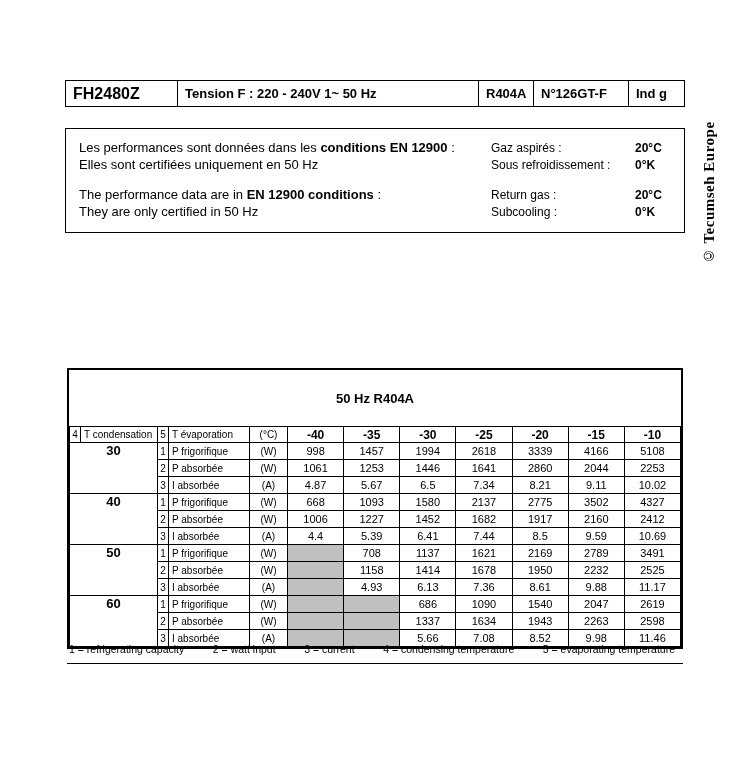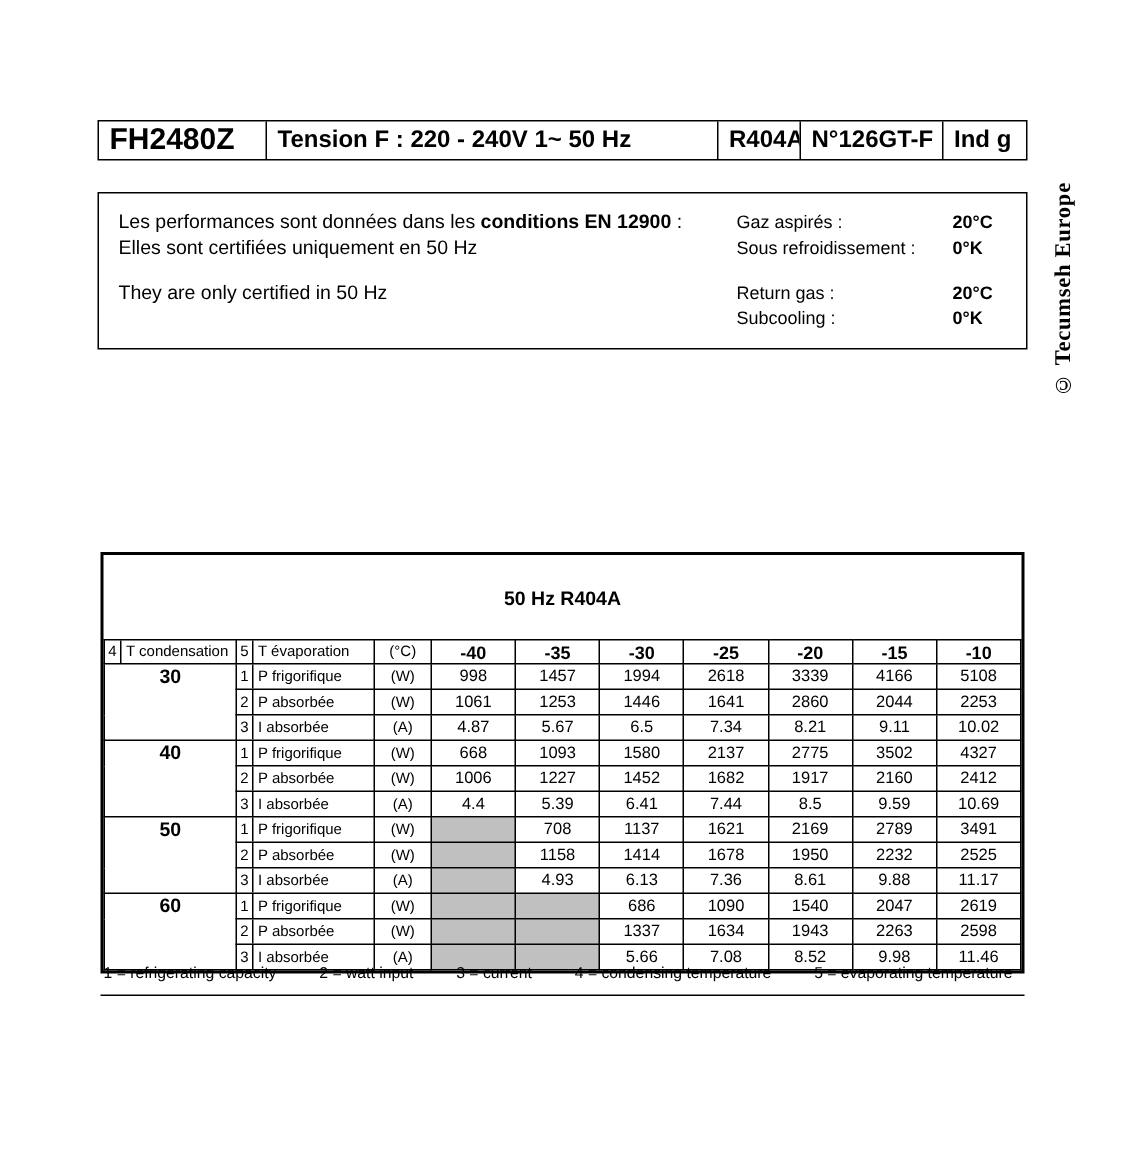--- a/index.html
+++ b/index.html
@@ -10,23 +10,23 @@
   }
   .page { position:relative; width:748px; height:783px; background:#fff; overflow:hidden; }
 
   
   .top-header {
     position:absolute; left:65px; top:80px; width:620px; height:27px;
     display:flex; border:1px solid #000; background:#fff;
   }
   .top-header .cell {
     border-right:1px solid #000; display:flex; align-items:center;
-    padding:0 7px; font-weight:bold; font-size:16px; white-space:nowrap; overflow:hidden;
-  }
-  .cell.model { width:112px; font-size:20px; }
+    padding:0 7px; font-weight:bold; font-size:13px; white-space:nowrap; overflow:hidden;
+  }
+  .cell.model { width:112px; font-size:16px; }
   .cell.tension { width:301px; }
   .cell.refrigerant { width:55px; }
   .cell.motor { width:95px; }
   .cell.ind { flex:1; border-right:none; }
 
   
   .cond-box {
     position:absolute; left:65px; top:128px; width:620px; height:105px;
     border:1px solid #000; display:flex; padding:10px 13px 0 13px; font-size:13px;
   }
@@ -91,20 +91,21 @@
     <div class="cell refrigerant">R404A</div>
     <div class="cell motor">N°126GT-F</div>
     <div class="cell ind">Ind g</div>
   </div>
 
   <div class="cond-box">
     <div class="cond-left">
       <div class="cond-line"><span>Les performances sont données dans les </span><b>conditions EN 12900</b><span> :</span></div>
       <div class="cond-line">Elles sont certifiées uniquement en 50 Hz</div>
       <div class="group-gap"></div>
+      <div class="cond-line"><span>The performance data are in </span><b>EN 12900 conditions</b><span> :</span></div>
       <div class="cond-line">They are only certified in 50 Hz</div>
     </div>
     <div class="cond-right">
       <div class="crow">
         <span class="lbl">Gaz aspirés :</span>
         <span class="val">20°C</span>
       </div>
       <div class="crow">
         <span class="lbl">Sous refroidissement :</span>
         <span class="val">0°K</span>

